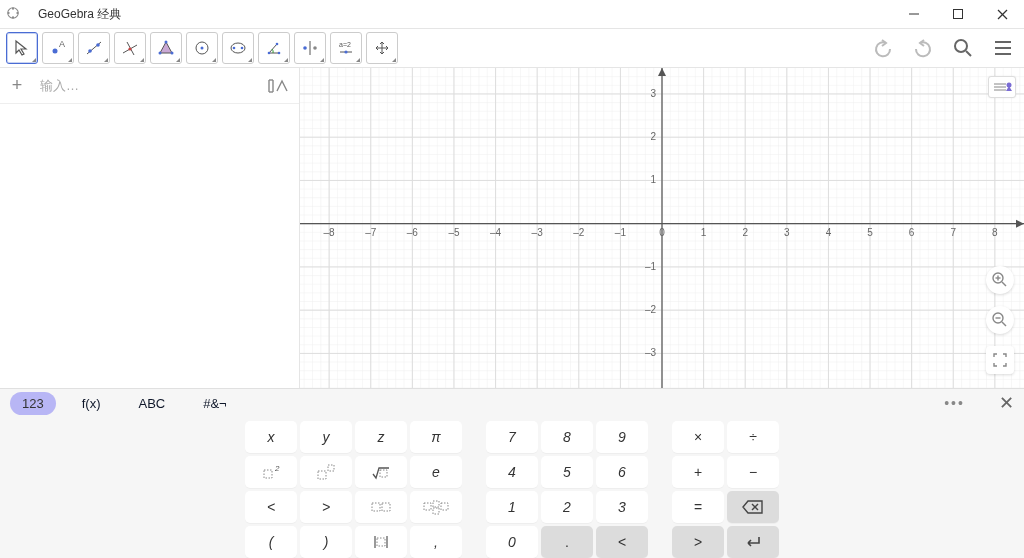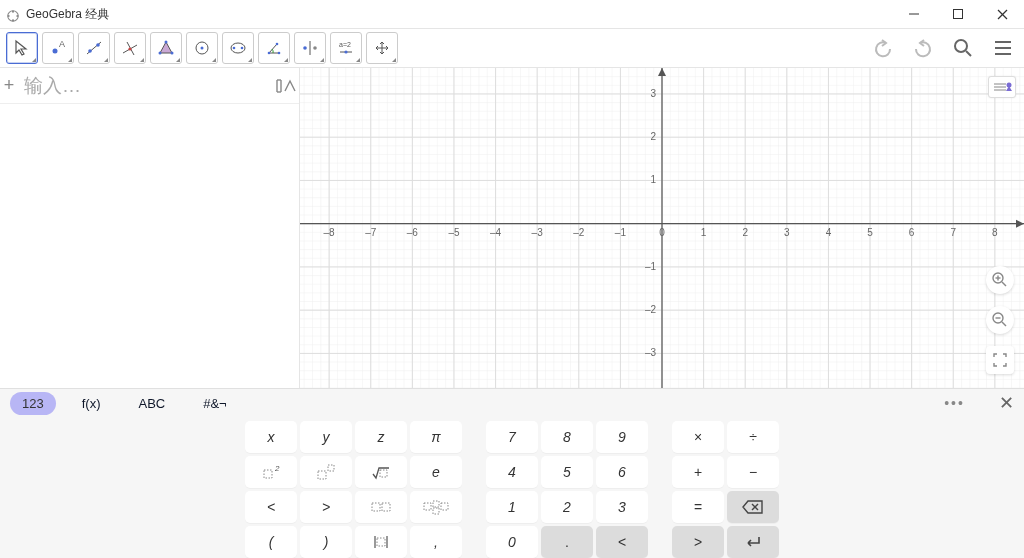--- a/index.html
+++ b/index.html
@@ -1,33 +1,33 @@
 <!DOCTYPE html>
 <html><head>
 <meta charset="utf-8">
 <style>
   * { box-sizing: border-box; margin: 0; padding: 0; }
   html, body { width: 1024px; height: 558px; font-family: Arial, sans-serif; overflow: hidden; background: #fff; }
   .titlebar { height: 28px; display: flex; align-items: center; justify-content: space-between; padding: 0 0 0 6px; font-size: 12px; color: #333; background:#fff; }
-  .titlebar-left { display:flex; align-items:flex-end; gap:6px; }
+  .titlebar-left { display:flex; align-items:flex-start; gap:18px; }
   .titlebar-icon { width:14px; height:14px; }
   .titlebar-buttons { display:flex; }
   .tb-btn { width:44px; height:28px; display:flex; align-items:center; justify-content:center; color:#333; }
   .toolbar { height:40px; border-top:1px solid #e5e5e5; border-bottom:1px solid #e5e5e5; display:flex; align-items:center; justify-content:space-between; padding:0 6px; }
   .tool-group { display:flex; gap:4px; }
   .tool-btn { width:32px; height:32px; border:1px solid #ccc; border-radius:3px; background:#fff; display:flex; align-items:center; justify-content:center; position:relative; }
   .tool-btn.active { border-color:#4a6cd4; box-shadow:0 0 0 1px #4a6cd44d inset; }
   .tool-caret { position:absolute; right:1px; bottom:1px; width:0; height:0; border-left:4px solid transparent; border-bottom:4px solid #888; }
   .right-tools { display:flex; gap:10px; align-items:center; }
   .icon-btn { width:30px; height:30px; display:flex; align-items:center; justify-content:center; border-radius:4px; color:#888; }
   .main { display:flex; height:calc(558px - 28px - 40px - 170px); }
   .sidebar { width:300px; border-right:1px solid #e5e5e5; display:flex; flex-direction:column; }
   .input-row { height:36px; display:flex; align-items:center; border-bottom:1px solid #eee; }
   .plus { width:34px; text-align:center; color:#888; font-size:18px; }
-  .input-field { flex:1; border:none; outline:none; font-size:19px; color:#be185d; padding:4px 6px; }
+  .input-field { flex:1; border:none; outline:none; font-size:13px; color:#be185d; padding:4px 6px; }
   .input-field::placeholder { color:#aaa; }
   .input-toggle { width:40px; display:flex; align-items:center; justify-content:center; color:#888; }
   .graph { flex:1; position:relative; overflow:hidden; }
   .grid-svg { position:absolute; top:0; left:0; }
   .graph-toolbar { position:absolute; right:8px; top:8px; }
   .gt-btn { width:28px; height:22px; background:#fff; border:1px solid #ddd; border-radius:3px; display:flex; align-items:center; justify-content:center; box-shadow:0 0 2px rgba(0,0,0,0.08);}
   .graph-zoom { position:absolute; right:10px; bottom:14px; display:flex; flex-direction:column; gap:12px; }
   .gz-btn { width:28px; height:28px; background:#fff; border-radius:50%; display:flex; align-items:center; justify-content:center; box-shadow:0 1px 3px rgba(0,0,0,0.15); color:#888; }
   .keyboard { height:170px; background:#f6f6f6; border-top:1px solid #e0e0e0; display:flex; flex-direction:column; }
   .kb-tabs { height:34px; display:flex; align-items:center; padding:0 10px; gap:14px; position:relative; }

